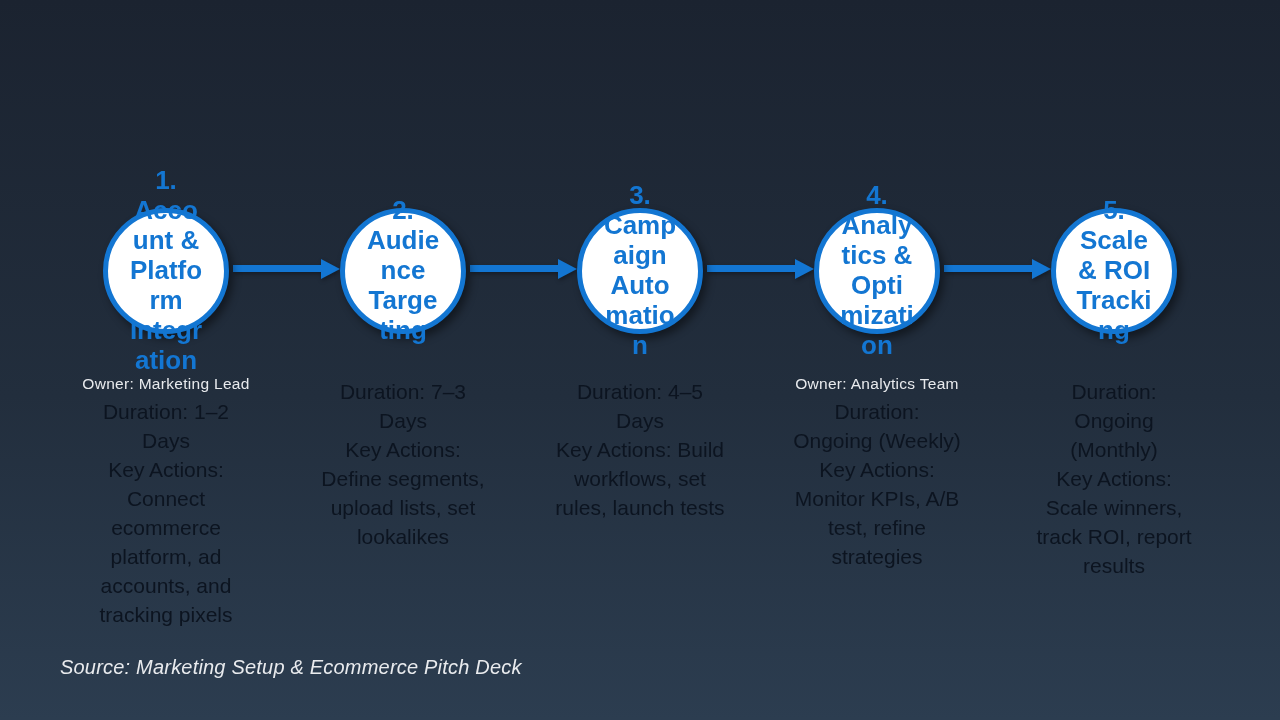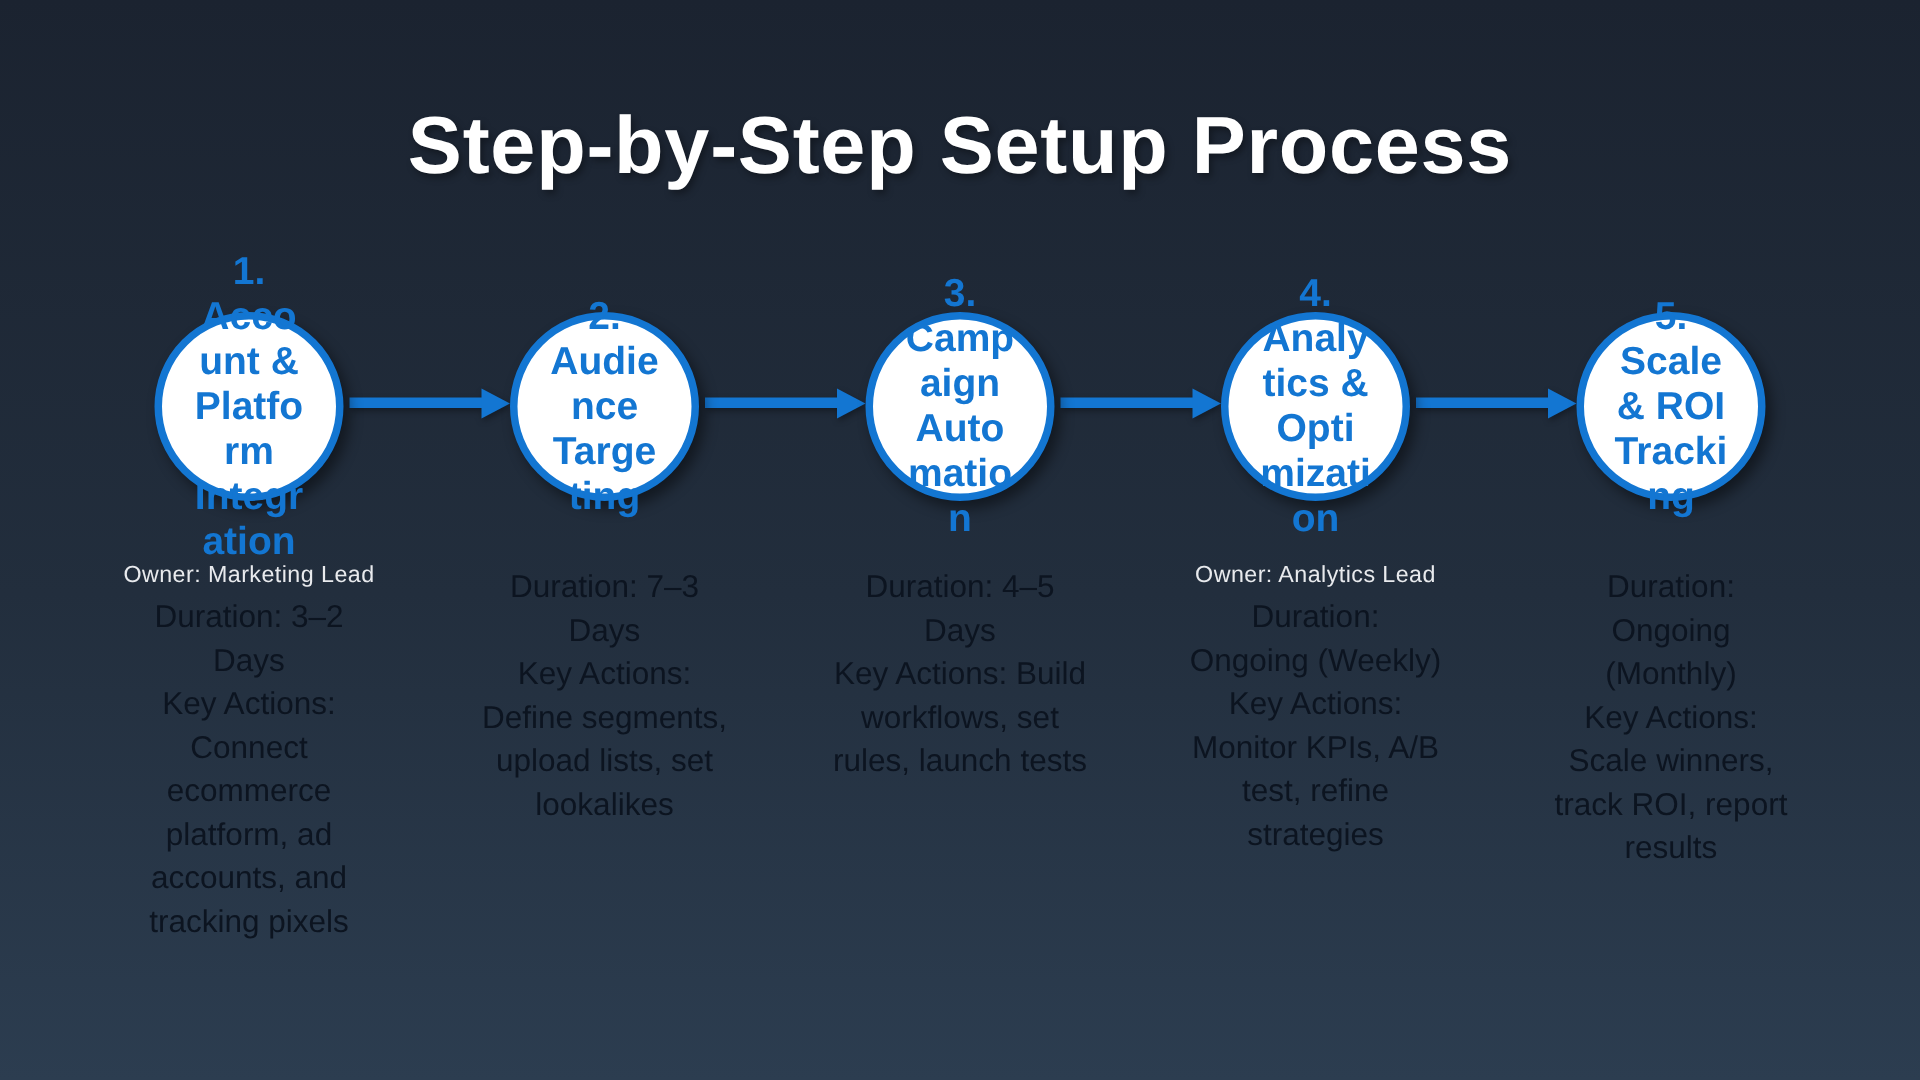--- a/index.html
+++ b/index.html
@@ -60,34 +60,33 @@
   .source {
     position:absolute; left:60px; top:656px;
     font-size:20px; font-style:italic; color:#e9ebee; letter-spacing:0.2px;
   }
 </style>
 </head>
 <body>
 
 <div class="slide">
 
-  <h1 class="title">Step-by-Step Setup Process</h1>
 
   <div class="step step-1">
     <div class="circle"></div>
     <div class="step-label">1.
 Acco
 unt &amp;
 Platfo
 rm
 Integr
 ation</div>
     <div class="textcol">
       <div class="owner">Owner: Marketing Lead</div>
-      <div class="details">Duration: 3–2
+      <div class="details">Duration: 1–2
 Days
 Key Actions:
 Connect
 ecommerce
 platform, ad
 accounts, and
 tracking pixels</div>
     </div>
   </div>
 
@@ -127,21 +126,21 @@
 
   <div class="step step-4">
     <div class="circle"></div>
     <div class="step-label">4.
 Analy
 tics &amp;
 Opti
 mizati
 on</div>
     <div class="textcol">
-      <div class="owner">Owner: Analytics Lead</div>
+      <div class="owner">Owner: Analytics Team</div>
       <div class="details">Duration:
 Ongoing (Weekly)
 Key Actions:
 Monitor KPIs, A/B
 test, refine
 strategies</div>
     </div>
   </div>
 
   <div class="step step-5">
@@ -160,14 +159,15 @@
 track ROI, report
 results</div>
     </div>
   </div>
 
   <div class="arrow arrow-1"></div>
   <div class="arrow arrow-2"></div>
   <div class="arrow arrow-3"></div>
   <div class="arrow arrow-4"></div>
 
+  <div class="source">Source: Marketing Setup &amp; Ecommerce Pitch Deck</div>
 
 </div>
 
 </body></html>

